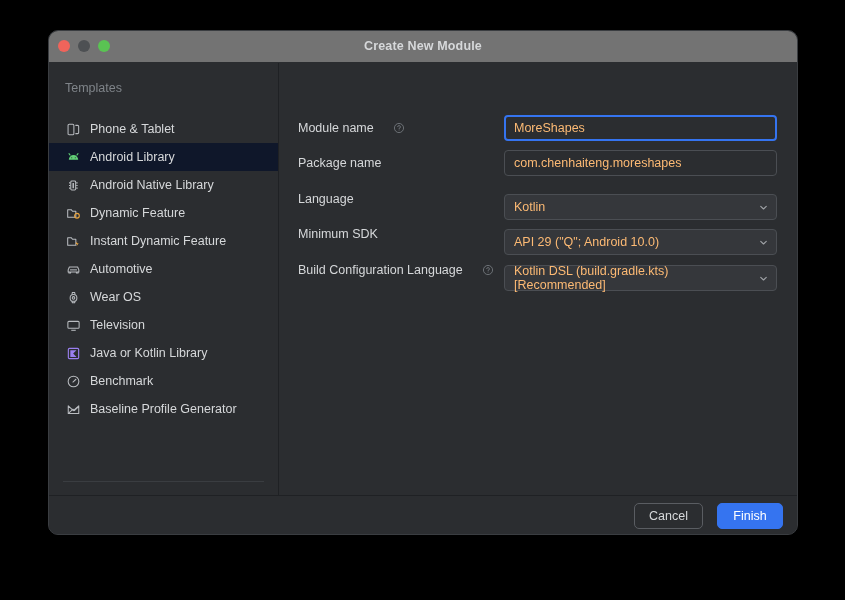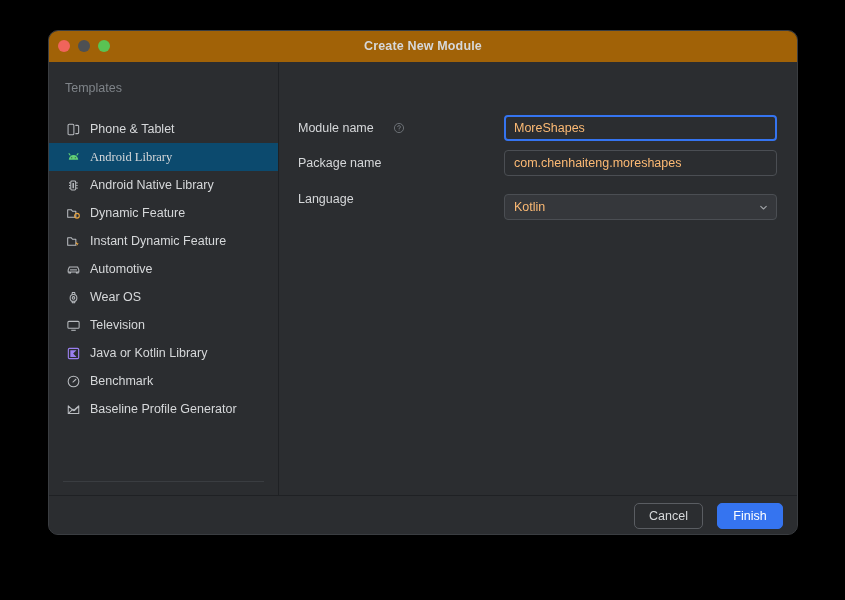--- a/index.html
+++ b/index.html
@@ -23,21 +23,21 @@
     box-shadow: 0 10px 36px rgba(0,0,0,0.72);
     overflow: hidden;
     border: 1px solid #3a3d41;
     box-sizing: border-box;
   }
 
   
   #titlebar {
     position: relative;
     height: 31px;
-    background: #a16207;
+    background: #737373;
     border-bottom: 1px solid #2b2d30;
   }
   #traffic {
     position: absolute;
     left: 9px;
     top: 9px;
     display: flex;
     gap: 8px;
   }
   .light {
@@ -88,21 +88,21 @@
     height: 28px;
     display: flex;
     align-items: center;
     padding-left: 16px;
     color: #d6d8da;
     font-size: 12.5px;
     cursor: default;
     box-sizing: border-box;
     text-align: right;
   }
-  .tmpl-item.selected { background: #0c4a6e; font-family: Liberation Serif, serif; }
+  .tmpl-item.selected { background: #0f172a; }
   .tmpl-icon {
     width: 16px;
     height: 16px;
     margin-right: 9px;
     flex: 0 0 16px;
     display: flex;
     align-items: center;
     justify-content: center;
   }
   .tmpl-label { white-space: nowrap; }
@@ -391,20 +391,53 @@
           </div>
           <div class="field combo">
             <span>Kotlin</span>
             <span class="chev">
               <svg width="11" height="11" viewBox="0 0 16 16" fill="none" stroke="#c5c8cc" stroke-width="1.6" stroke-linecap="round" stroke-linejoin="round">
                 <path d="M4 6.4L8 10.2l4-3.8"></path>
               </svg>
             </span>
           </div>
         </div>
+        <div class="row" style="top: 158px;">
+          <div class="row-label">
+            <span>Minimum SDK</span>
+          </div>
+          <div class="field combo">
+            <span>API 29 ("Q"; Android 10.0)</span>
+            <span class="chev">
+              <svg width="11" height="11" viewBox="0 0 16 16" fill="none" stroke="#c5c8cc" stroke-width="1.6" stroke-linecap="round" stroke-linejoin="round">
+                <path d="M4 6.4L8 10.2l4-3.8"></path>
+              </svg>
+            </span>
+          </div>
+        </div>
+        <div class="row" style="top: 194px;">
+          <div class="row-label">
+            <span>Build Configuration Language</span>
+            <span class="help-icon">
+              <svg width="12" height="12" viewBox="0 0 16 16" fill="none" stroke="#9aa0a6" stroke-width="1.25">
+                <circle cx="8" cy="8" r="6.1"></circle>
+                <path d="M6.2 6.2a1.85 1.85 0 1 1 2 2.2v1" stroke-linecap="round"></path>
+                <circle cx="8.05" cy="11.2" r="0.62" fill="#9aa0a6" stroke="none"></circle>
+              </svg>
+            </span>
+          </div>
+          <div class="field combo">
+            <span>Kotlin DSL (build.gradle.kts) [Recommended]</span>
+            <span class="chev">
+              <svg width="11" height="11" viewBox="0 0 16 16" fill="none" stroke="#c5c8cc" stroke-width="1.6" stroke-linecap="round" stroke-linejoin="round">
+                <path d="M4 6.4L8 10.2l4-3.8"></path>
+              </svg>
+            </span>
+          </div>
+        </div>
       </div>
 
   </div>
 
   <div id="footer">
     <div id="footer-btns">
       <div class="btn secondary">Cancel</div>
       <div class="btn primary">Finish</div>
     </div>
   </div>

